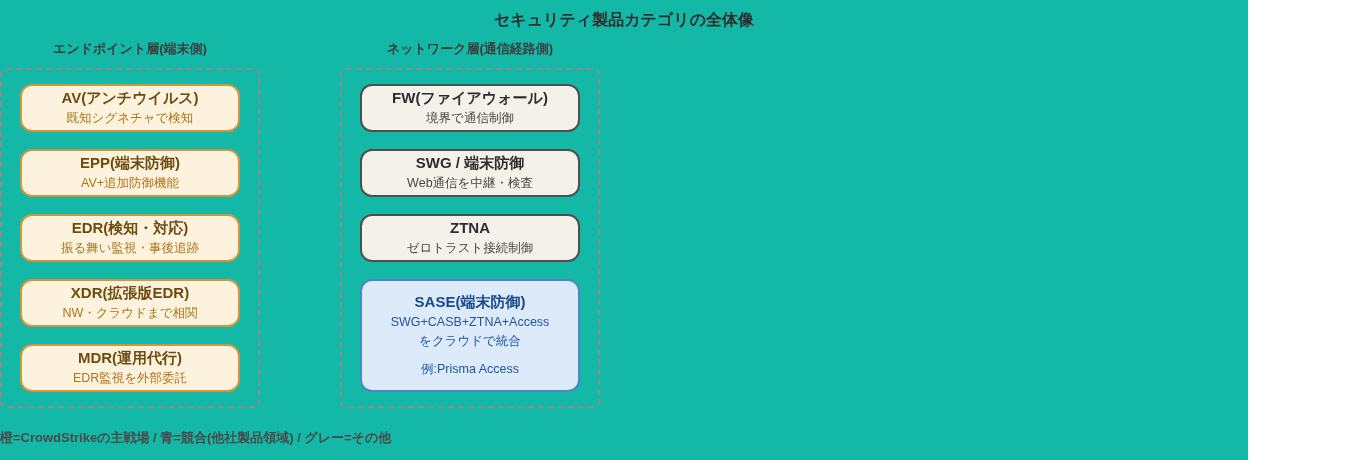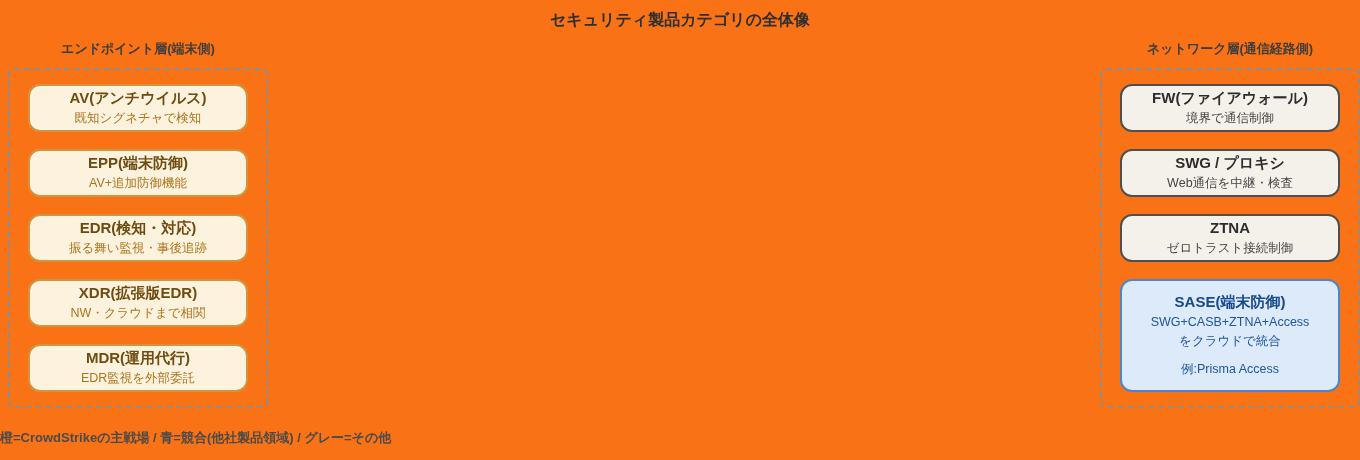--- a/index.html
+++ b/index.html
@@ -1,38 +1,37 @@
 <!DOCTYPE html>
 <html style="--orange-bg: #fdf2de; --orange-border: #d0963f; --orange-title: #6e4c10; --orange-sub: #a9761c; --gray-bg: #f4f1ea; --gray-border: #4f4f4f; --gray-title: #2d2d2d; --gray-sub: #454545; --blue-bg: #ddeafa; --blue-border: #4c86c8; --blue-title: #17498c; --blue-sub: #1e56a0; --dashed-border: #8d8d8d; --title-text: #2f2f2f; --label-text: #3d3d3d; --legend-text: #4a4a4a;"><head>
 <meta charset="utf-8">
 <style>
   html, body { margin: 0; padding: 0; background: #ffffff; }
   .canvas {
     position: relative;
-    width: 1360px;
+    width: 1248px;
     height: 460px;
-    background: #f97316;
+    background: #14b8a6;
     font-family: "Liberation Sans", "DejaVu Sans", sans-serif;
     overflow: hidden;
   }
   .title {
     position: absolute;
     top: 10px; left: 0; right: 0;
     text-align: center;
     font-size: 16px;
     font-weight: bold;
     color: var(--title-text, #2f2f2f);
   }
   .columns {
     position: absolute;
     top: 40px; left: 0; right: 0;
     display: flex;
-    justify-content: space-between;
+    justify-content: flex-start;
     gap: 80px;
-    padding-left: 8px;
   }
   .column { width: 260px; display: flex; flex-direction: column; }
   .col-label {
     text-align: center;
     font-size: 13px;
     font-weight: bold;
     color: var(--label-text, #3d3d3d);
     height: 20px;
     margin-bottom: 8px;
   }
@@ -111,21 +110,21 @@
         </div>
     </div>
     <div class="column">
       <div class="col-label">ネットワーク層(通信経路側)</div>
       <div class="group">
           <div class="box gray">
             <div class="box-title">FW(ファイアウォール)</div>
             <div class="box-line">境界で通信制御</div>
           </div>
           <div class="box gray">
-            <div class="box-title">SWG / プロキシ</div>
+            <div class="box-title">SWG / 端末防御</div>
             <div class="box-line">Web通信を中継・検査</div>
           </div>
           <div class="box gray">
             <div class="box-title">ZTNA</div>
             <div class="box-line">ゼロトラスト接続制御</div>
           </div>
           <div class="box blue">
             <div class="box-title">SASE(端末防御)</div>
             <div class="box-line">SWG+CASB+ZTNA+Access</div>
             <div class="box-line">をクラウドで統合</div>

